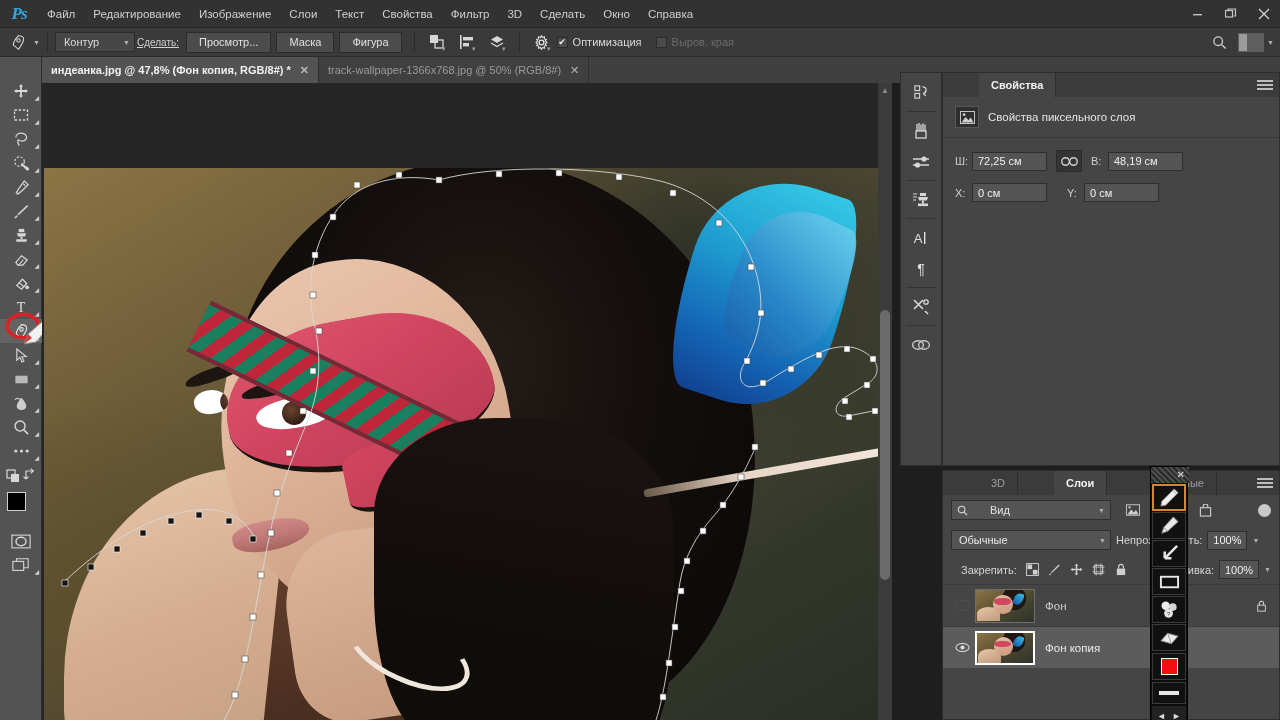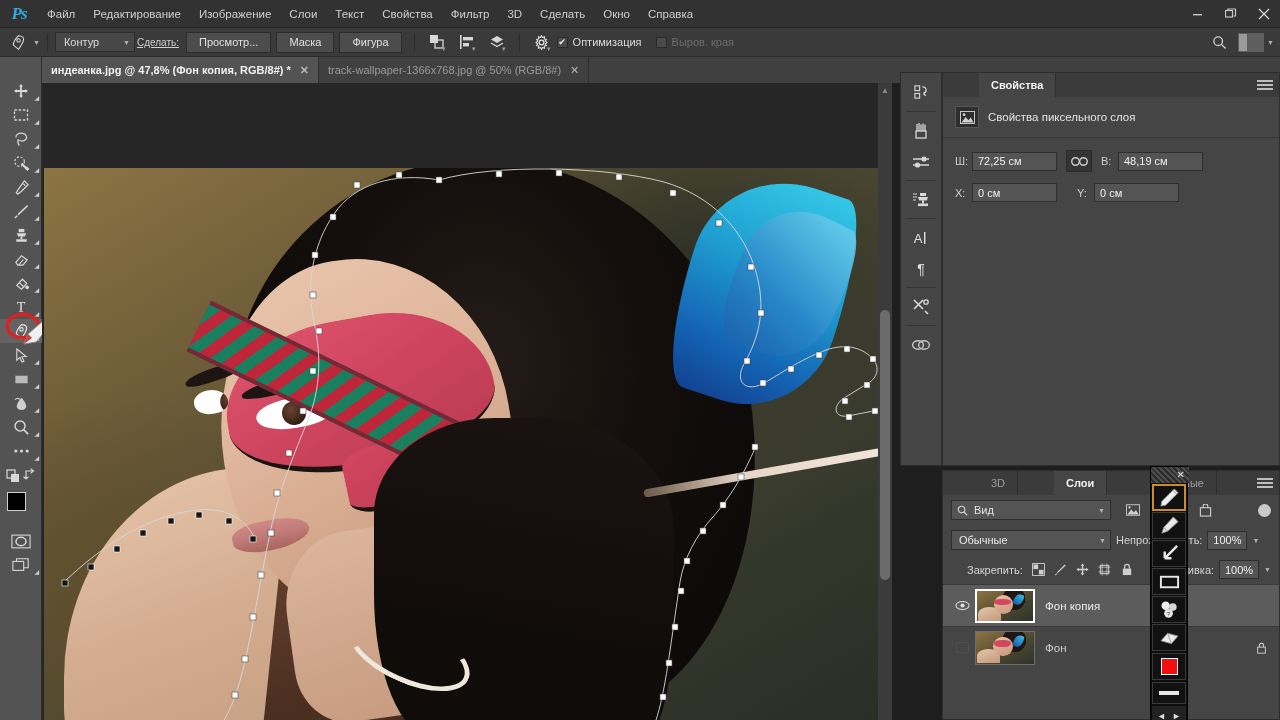--- a/index.html
+++ b/index.html
@@ -294,21 +294,21 @@
   }
   .props-head-ico {
     width: 24px; height: 22px; background: #2e2e2e; border: 1px solid #575757;
     display: flex; align-items: center; justify-content: center;
   }
   .props-head-txt { font-size: 11.5px; color: #e4e4e4; }
   .props-rows { padding: 12px 12px 0 12px; }
   .prow { display: flex; align-items: center; margin-bottom: 11px; }
   .fld-lbl { width: 17px; font-size: 11px; color: #cfcfcf; }
   .fld {
-    width: 85px; height: 19px; background: #545454; border: 1px solid #2e2e2e;
+    width: 75px; height: 19px; background: #545454; border: 1px solid #2e2e2e;
     display: flex; align-items: center; padding: 0 5px; font-size: 11px; color: #f0f0f0;
   }
   .link-btn {
     width: 26px; height: 22px; margin: 0 9px; background: #343434;
     border: 1px solid #2b2b2b; display: flex; align-items: center; justify-content: center;
   }
   .gap-lbl { margin-left: 20px; }
 
   
   .layers { top: 470px; right: 0; width: 338px; height: 250px; }
@@ -883,21 +883,21 @@
       <div class="p-tab">Обычные</div>
       <div class="panel-menu">
           <i></i>
           <i></i>
           <i></i>
         </div>
     </div>
 
     <div class="lrow">
       <div class="search-field">
-        <span style="display:flex;align-items:center;gap:6px">
+        <span style="display:flex;align-items:center;gap:22px">
           <svg width="11" height="11" viewBox="0 0 12 12">
               <circle cx="5" cy="5" r="3.6" fill="none" stroke="#d5d5d5" stroke-width="1.2"></circle>
               <path d="M7.6 7.6 L11 11" stroke="#d5d5d5" stroke-width="1.3"></path>
             </svg>
           <span>Вид</span>
         </span>
         <span class="chev">▼</span>
       </div>
       <div class="filt-ico" style="margin-left:10px">
         <svg width="14" height="12" viewBox="0 0 16 13">
@@ -930,21 +930,21 @@
       <div class="blend-sel">
         <span>Обычные</span>
         <span class="chev">▼</span>
       </div>
       <span class="mini-lbl">Непрозрачность:</span>
       <div class="num-fld">100%</div>
       <span class="chev" style="margin-left:5px">▼</span>
     </div>
 
     <div class="lrow">
-      <span class="mini-lbl" style="margin-left:16px">Закрепить:</span>
+      <span class="mini-lbl" style="margin-left:10px">Закрепить:</span>
       <div class="lock-ico">
         <svg width="13" height="13" viewBox="0 0 14 14">
             <rect x="0.6" y="0.6" width="12.8" height="12.8" fill="none" stroke="#cfcfcf" stroke-width="1"></rect>
             <rect x="1.6" y="1.6" width="5" height="5" fill="#cfcfcf"></rect>
             <rect x="7.4" y="7.4" width="5" height="5" fill="#cfcfcf"></rect>
           </svg>
       </div>
       <div class="lock-ico">
         <svg width="13" height="13" viewBox="0 0 14 14">
             <path d="M11.5 1.5 L12.6 2.6 L5 10 L3 11.5 L3.8 9.4 Z" fill="#cfcfcf"></path>
@@ -966,54 +966,54 @@
         <svg width="12" height="13" viewBox="0 0 12 14">
             <rect x="1.5" y="6" width="9" height="7" fill="#cfcfcf"></rect>
             <path d="M3.5 6 V4 A2.5 2.5 0 0 1 8.5 4 V6" fill="none" stroke="#cfcfcf" stroke-width="1.3"></path>
           </svg>
       </div>
       <span class="mini-lbl" style="margin-left:auto">Заливка:</span>
       <div class="num-fld">100%</div>
       <span class="chev" style="margin-left:5px">▼</span>
     </div>
 
+    <div class="layer-item">
+      <div class="eye-cell">
+        <svg width="13" height="11" viewBox="0 0 14 12">
+            <path d="M0.5 0.5 H13.5 V11.5 H0.5 Z" fill="none" stroke="#4f4f4f" stroke-width="1"></path>
+          </svg>
+      </div>
+      <div class="thumb">
+        <div class="t-shoulder"></div>
+          <div class="t-face"></div>
+          <div class="t-mask"></div>
+          <div class="t-feather"></div>
+      </div>
+      <div class="layer-name dim">Фон</div>
+      <div class="layer-lock">
+        <svg width="11" height="12" viewBox="0 0 12 14">
+            <rect x="1.5" y="6" width="9" height="7" fill="none" stroke="#cfcfcf" stroke-width="1.1"></rect>
+            <path d="M3.5 6 V4 A2.5 2.5 0 0 1 8.5 4 V6" fill="none" stroke="#cfcfcf" stroke-width="1.2"></path>
+          </svg>
+      </div>
+    </div>
     <div class="layer-item sel">
       <div class="eye-cell">
         <svg width="15" height="11" viewBox="0 0 16 11">
             <ellipse cx="8" cy="5.5" rx="7" ry="4.3" fill="none" stroke="#dedede" stroke-width="1.1"></ellipse>
             <circle cx="8" cy="5.5" r="2.2" fill="#dedede"></circle>
           </svg>
       </div>
       <div class="thumb sel-thumb">
         <div class="t-shoulder"></div>
           <div class="t-face"></div>
           <div class="t-mask"></div>
           <div class="t-feather"></div>
       </div>
       <div class="layer-name">Фон копия</div>
-    </div>
-    <div class="layer-item">
-      <div class="eye-cell">
-        <svg width="13" height="11" viewBox="0 0 14 12">
-            <path d="M0.5 0.5 H13.5 V11.5 H0.5 Z" fill="none" stroke="#4f4f4f" stroke-width="1"></path>
-          </svg>
-      </div>
-      <div class="thumb">
-        <div class="t-shoulder"></div>
-          <div class="t-face"></div>
-          <div class="t-mask"></div>
-          <div class="t-feather"></div>
-      </div>
-      <div class="layer-name dim">Фон</div>
-      <div class="layer-lock">
-        <svg width="11" height="12" viewBox="0 0 12 14">
-            <rect x="1.5" y="6" width="9" height="7" fill="none" stroke="#cfcfcf" stroke-width="1.1"></rect>
-            <path d="M3.5 6 V4 A2.5 2.5 0 0 1 8.5 4 V6" fill="none" stroke="#cfcfcf" stroke-width="1.2"></path>
-          </svg>
-      </div>
     </div>
   </div>
 
   <div class="annot">
     <div class="annot-head">
       <span class="annot-x">✕</span>
     </div>
     <div class="annot-btn active">
       <svg width="21" height="21" viewBox="0 0 22 22">
           <path d="M16 2 L20 6 L7 19 L2 20 L3 15 Z" fill="#efefef" stroke="#8a8a8a" stroke-width="1"></path>

